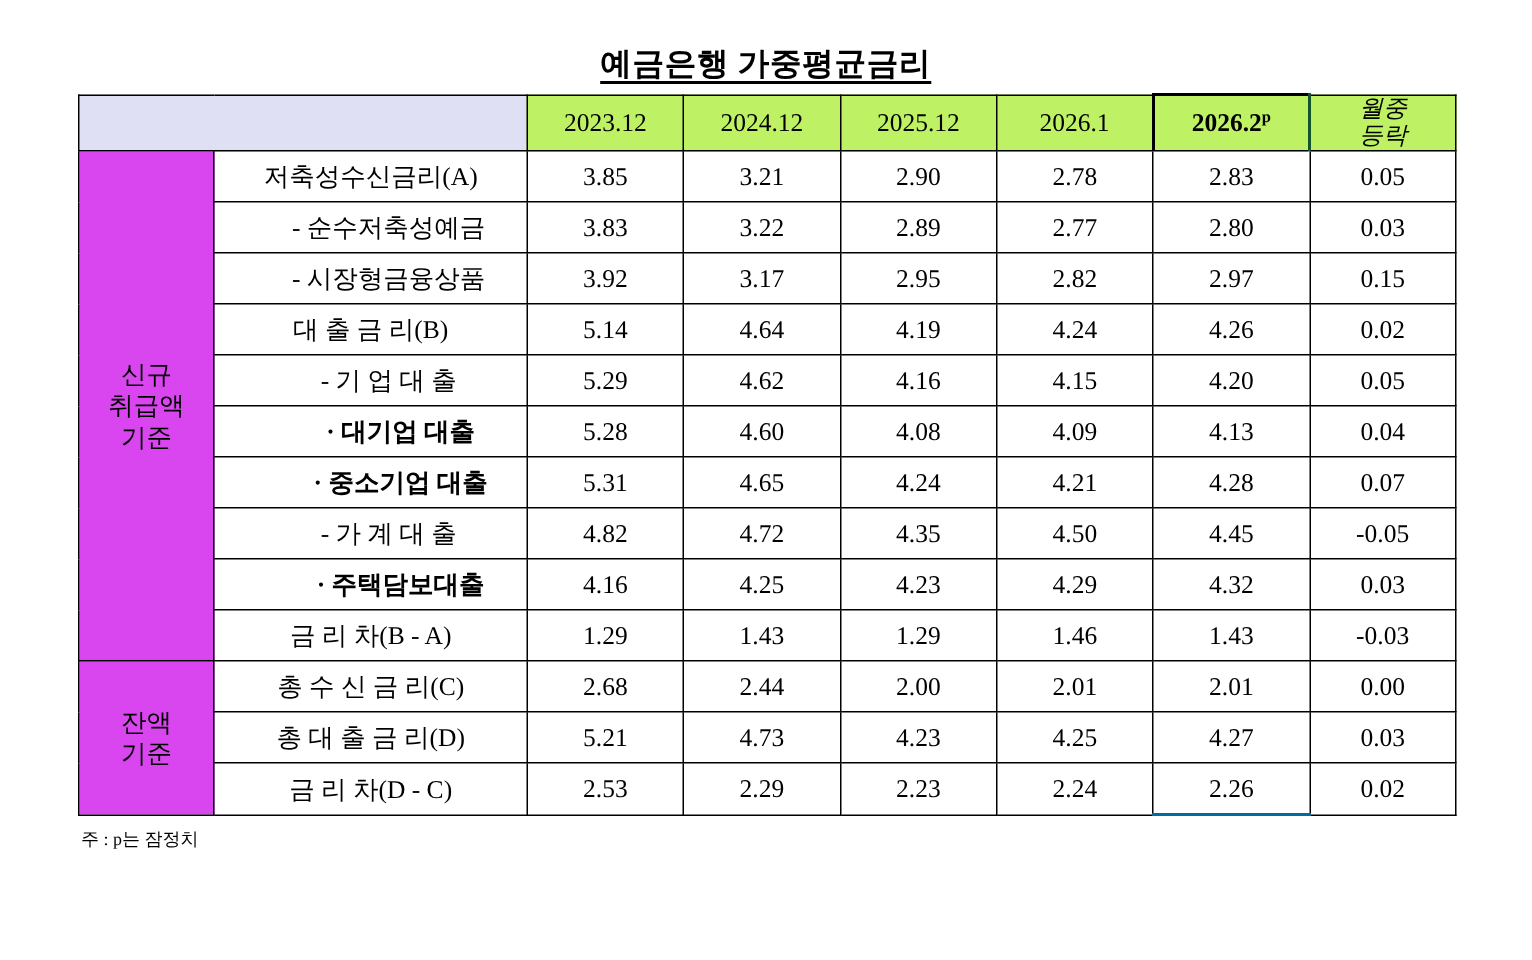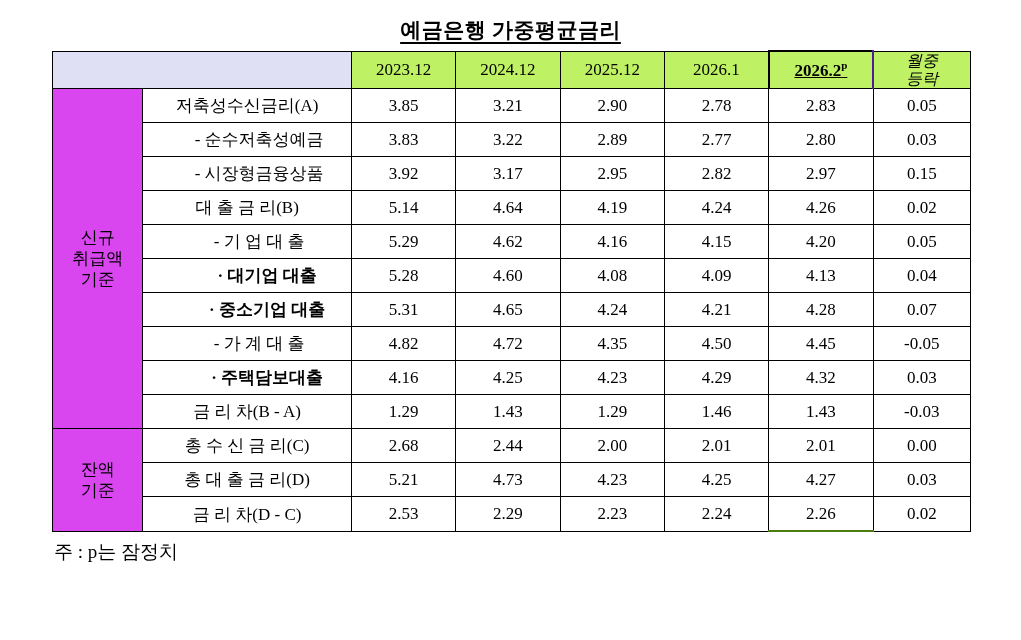--- a/index.html
+++ b/index.html
@@ -13,20 +13,21 @@
     font-family: "Liberation Serif", serif;
     color: #000000;
     position: relative;
     overflow: hidden;
   }
   .page {
     width: 1021px;
     height: 628px;
     position: relative;
     box-sizing: border-box;
+    margin-top: 12px;
   }
   .title {
     text-align: center;
     font-size: 21px;
     font-weight: bold;
     letter-spacing: 0.5px;
     padding-top: 16px;
     text-decoration: underline;
     text-underline-offset: 5px;
   }
@@ -91,30 +92,29 @@
     border-top: 1px dotted #555555;
   }
   
   td.hl {
     border-left: 2px solid #000000;
     border-right: 2px solid #000000;
   }
   thead td.hl {
     border-top: 2px solid #000000;
     border-left: 2px solid #000000;
-    border-right: 2px solid #4c1d95;
-    text-decoration: underline;
+    border-right: 2px solid #14532d;
   }
   tr.last-row td.hl {
-    border-bottom: 2px solid #4d7c0f;
+    border-bottom: 2px solid #0369a1;
   }
   .footnote {
     padding-left: 54px;
     padding-top: 7px;
-    font-size: 19px;
+    font-size: 12px;
   }
   sup {
     font-size: 11px;
     vertical-align: super;
   }
   .col-label { width: 90px; }
   .col-name  { width: 208px; }
   .col-val   { width: 104px; }
   .col-chg   { width: 97px; }
 </style>

